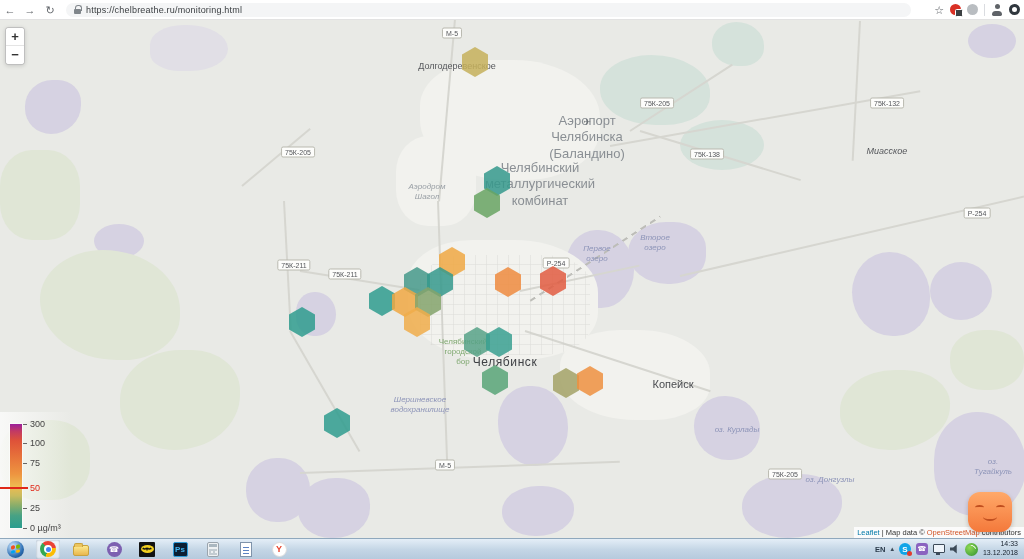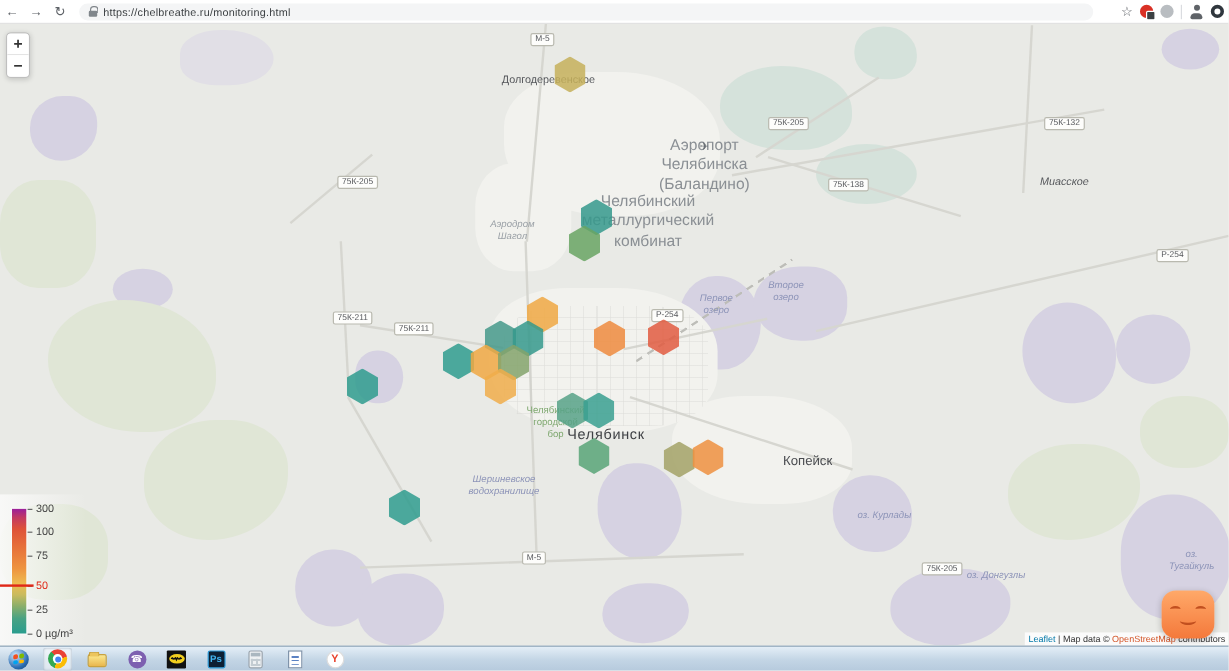--- a/index.html
+++ b/index.html
@@ -335,15 +335,28 @@
         <div class="tb-btn">
           <span class="calc-ic"></span>
         </div>
         <div class="tb-btn">
           <span class="writer-ic"></span>
         </div>
         <div class="tb-btn">
           <span class="ya-ic">Y</span>
         </div>
       </div>
+    <div class="tb-tray">
+      <span class="tray-lang">EN</span>
+      <span class="tray-arrow">▴</span>
+      <span class="skype-ic">S</span>
+      <span class="viber-tray-ic">☎</span>
+      <span class="display-ic"></span>
+      <span class="vol-ic"></span>
+      <span class="eco-ic"></span>
+      <div class="tray-clock">
+        <span>14:33</span>
+        <span>13.12.2018</span>
+      </div>
+    </div>
   </div>
 
 </div>
 
 </body></html>

